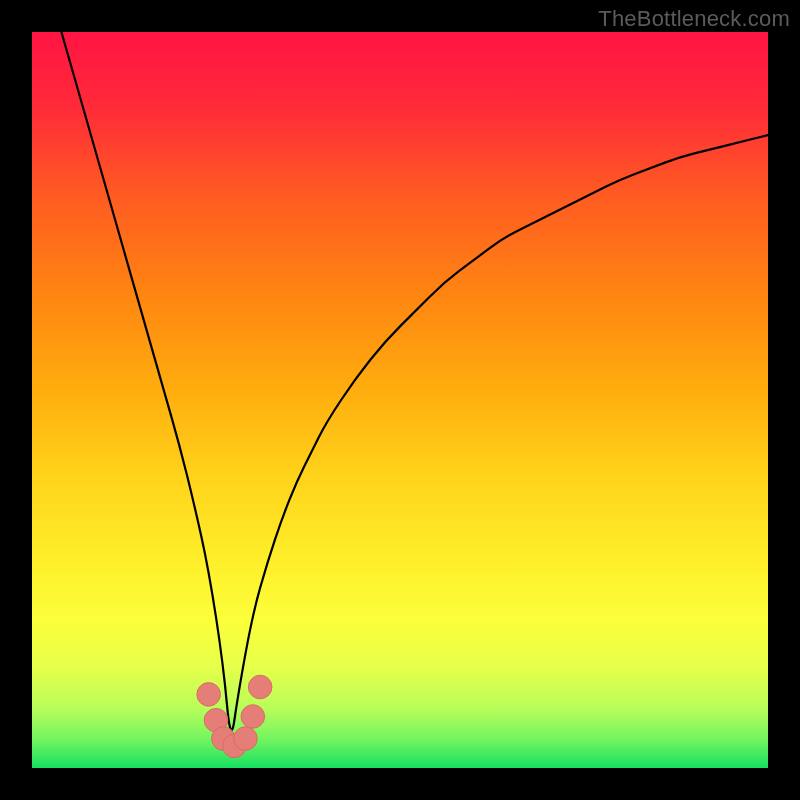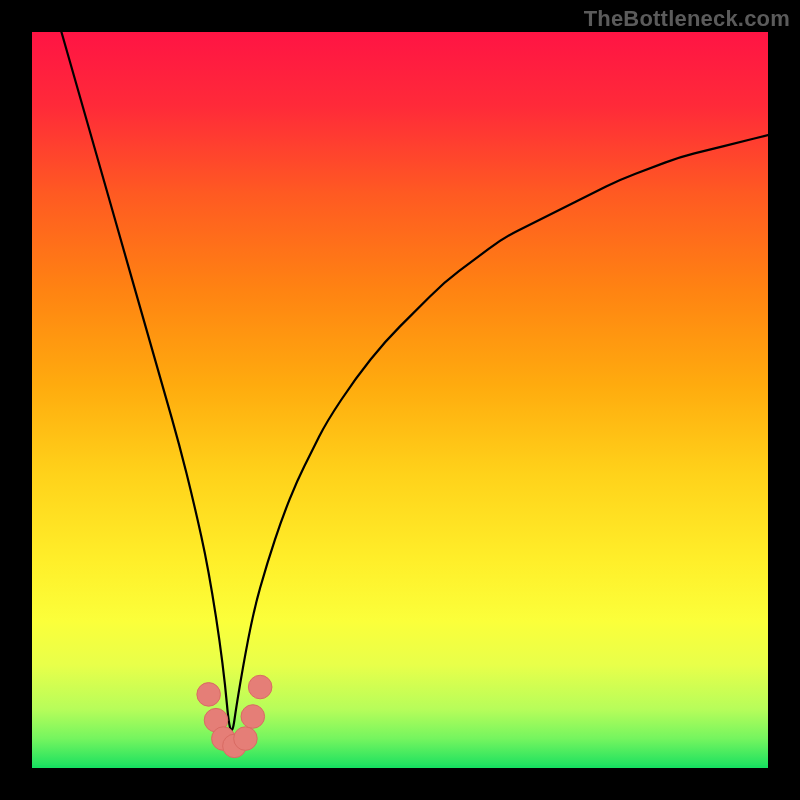--- a/index.html
+++ b/index.html
@@ -23,21 +23,21 @@
     width: 736px;
     height: 736px;
     overflow: hidden;
   }
   .watermark {
     position: absolute;
     top: 6px;
     right: 10px;
     color: #5b5b5b;
     font-size: 22px;
-    font-weight: 700;
+    font-weight: 400;
     letter-spacing: 0.2px;
     user-select: none;
   }
   svg { display: block; }
 </style>
 </head>
 <body>
 
 <div class="frame">
   <div class="watermark">TheBottleneck.com</div>

